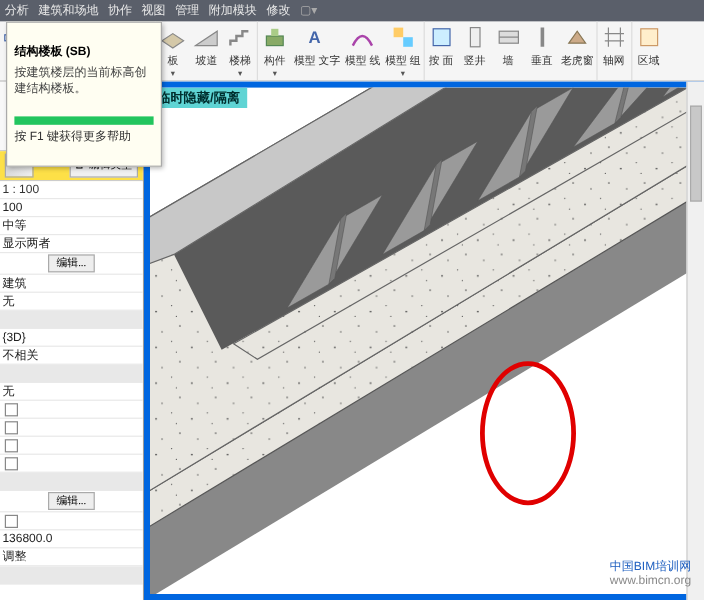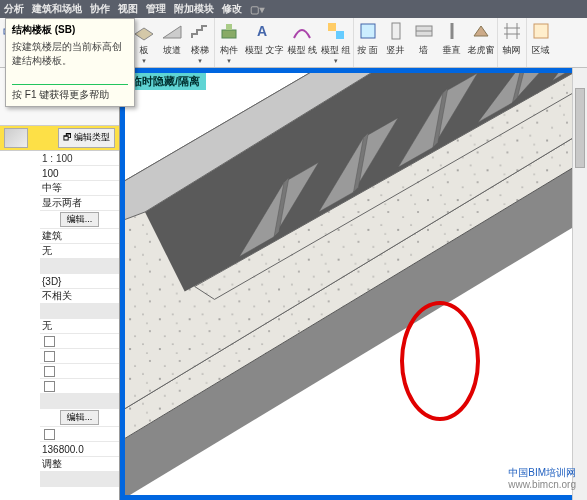--- a/index.html
+++ b/index.html
@@ -1,47 +1,47 @@
 <!DOCTYPE html>
 <html><head>
 <meta charset="utf-8">
 <style>
 * { margin: 0; padding: 0; box-sizing: border-box; font-family: "Microsoft YaHei", Arial, sans-serif; }
 body { width: 587px; height: 500px; overflow: hidden; background: #fff; position: relative; }
 
 .menubar { height: 18px; background: #5a5f6a; display: flex; align-items: center; padding-left: 4px; font-size: 10px; color: #e8e8e8; }
-.menubar span { margin-right: 8px; cursor: default; font-weight: bold; }
+.menubar span { margin-right: 8px; cursor: default; }
 
 .ribbon { height: 50px; background: #f5f5f5; border-bottom: 1px solid #c0c0c0; display: flex; position: relative; }
 .ribbon-group { display: flex; flex-direction: column; align-items: center; padding: 2px 3px; border-right: 1px solid #ddd; }
 .ribbon-icons-row { display: flex; gap: 2px; }
 .ribbon-icon-small { width: 14px; height: 14px; display: flex; align-items: center; justify-content: center; }
 .ribbon-item { display: flex; flex-direction: column; align-items: center; padding: 1px 2px; cursor: pointer; }
 .ribbon-item .icon-box { width: 24px; height: 24px; display: flex; align-items: center; justify-content: center; }
 .ribbon-item .lbl { font-size: 9px; color: #333; margin-top: 1px; white-space: nowrap; }
 .ribbon-item .arrow { font-size: 7px; color: #555; }
 
-.tooltip { position: absolute; top: 18px; left: 5px; width: 130px; background: #fffef2; border: 1px solid #aaa; box-shadow: 2px 2px 4px rgba(0,0,0,0.3); padding: 4px 6px; font-size: 10px; z-index: 100; }
+.tooltip { position: absolute; top: 18px; left: 5px; width: 130px; background: #fffef2; border: 1px solid #aaa; box-shadow: 2px 2px 4px rgba(0,0,0,0.3); padding: 17px 6px; font-size: 10px; z-index: 100; }
 .tooltip .tt-title { font-weight: bold; margin-bottom: 3px; }
 .tooltip .tt-body { color: #444; margin-bottom: 16px; }
-.tooltip .tt-foot { border-top: 1px solid #22c55e; padding-top: 3px; color: #333; }
+.tooltip .tt-foot { border-top: 7px solid #22c55e; padding-top: 3px; color: #333; }
 
 .main { display: flex; height: 432px; }
 
 .sidebar { width: 120px; background: #f8f8f8; border-right: 1px solid #999; display: flex; flex-direction: column; font-size: 10px; }
 .sidebar .top-icons { height: 58px; border-bottom: 1px solid #ccc; }
 .prop-header { display: flex; align-items: center; padding: 2px 4px; border-bottom: 1px solid #ccc; background: #fde047; }
 .prop-header .thumb { width: 24px; height: 20px; background: linear-gradient(135deg,#ccc,#eee); margin-right: 4px; border: 1px solid #aaa; }
 .edit-type-btn { margin-left: auto; font-size: 9px; padding: 1px 4px; border: 1px solid #aaa; background: #f0f0f0; cursor: pointer; }
-.prop-grid { flex: 1; overflow-y: auto; background: #fff; padding-left: 40px; }
+.prop-grid { flex: 1; overflow-y: auto; background: #fff; }
 .prop-row { display: flex; border-bottom: 1px solid #e8e8e8; min-height: 15px; align-items: center; padding: 0 2px; }
 .prop-row.section { background: #e8e8e8; font-weight: bold; }
 .prop-row .k { flex: 0 0 55px; color: #333; overflow: hidden; }
 .prop-row .v { flex: 1; color: #222; overflow: hidden; }
-.prop-row .btn { background: #eee; border: 1px solid #aaa; font-size: 9px; padding: 0 6px; margin: 1px auto; cursor: pointer; }
+.prop-row .btn { background: #eee; border: 1px solid #aaa; font-size: 9px; padding: 0 6px; margin: 1px auto; cursor: pointer; font-family: Liberation Serif, serif; }
 .prop-row .chk { width: 11px; height: 11px; border: 1px solid #888; background: #fff; margin-left: 2px; }
 
 .viewport { flex: 1; position: relative; background: #fff; border: 5px solid #0066e0; overflow: hidden; }
 .viewport-label { position: absolute; top: 0; left: 0; background: #5fd4d4; color: #003030; font-size: 11px; font-weight: bold; padding: 1px 6px; z-index: 10; }
 .model-svg { position: absolute; top: 0; left: 0; width: 100%; height: 100%; }
 .red-ring { position: absolute; left: 275px; top: 228px; width: 80px; height: 120px; border: 4px solid #e00000; border-radius: 50%; z-index: 20; pointer-events: none; }
 
 .watermark { position: absolute; right: 6px; bottom: 4px; font-size: 10px; text-align: right; line-height: 12px; z-index: 30; }
 .watermark .l1 { color: #2060c0; }
 .watermark .l2 { color: #888; }

